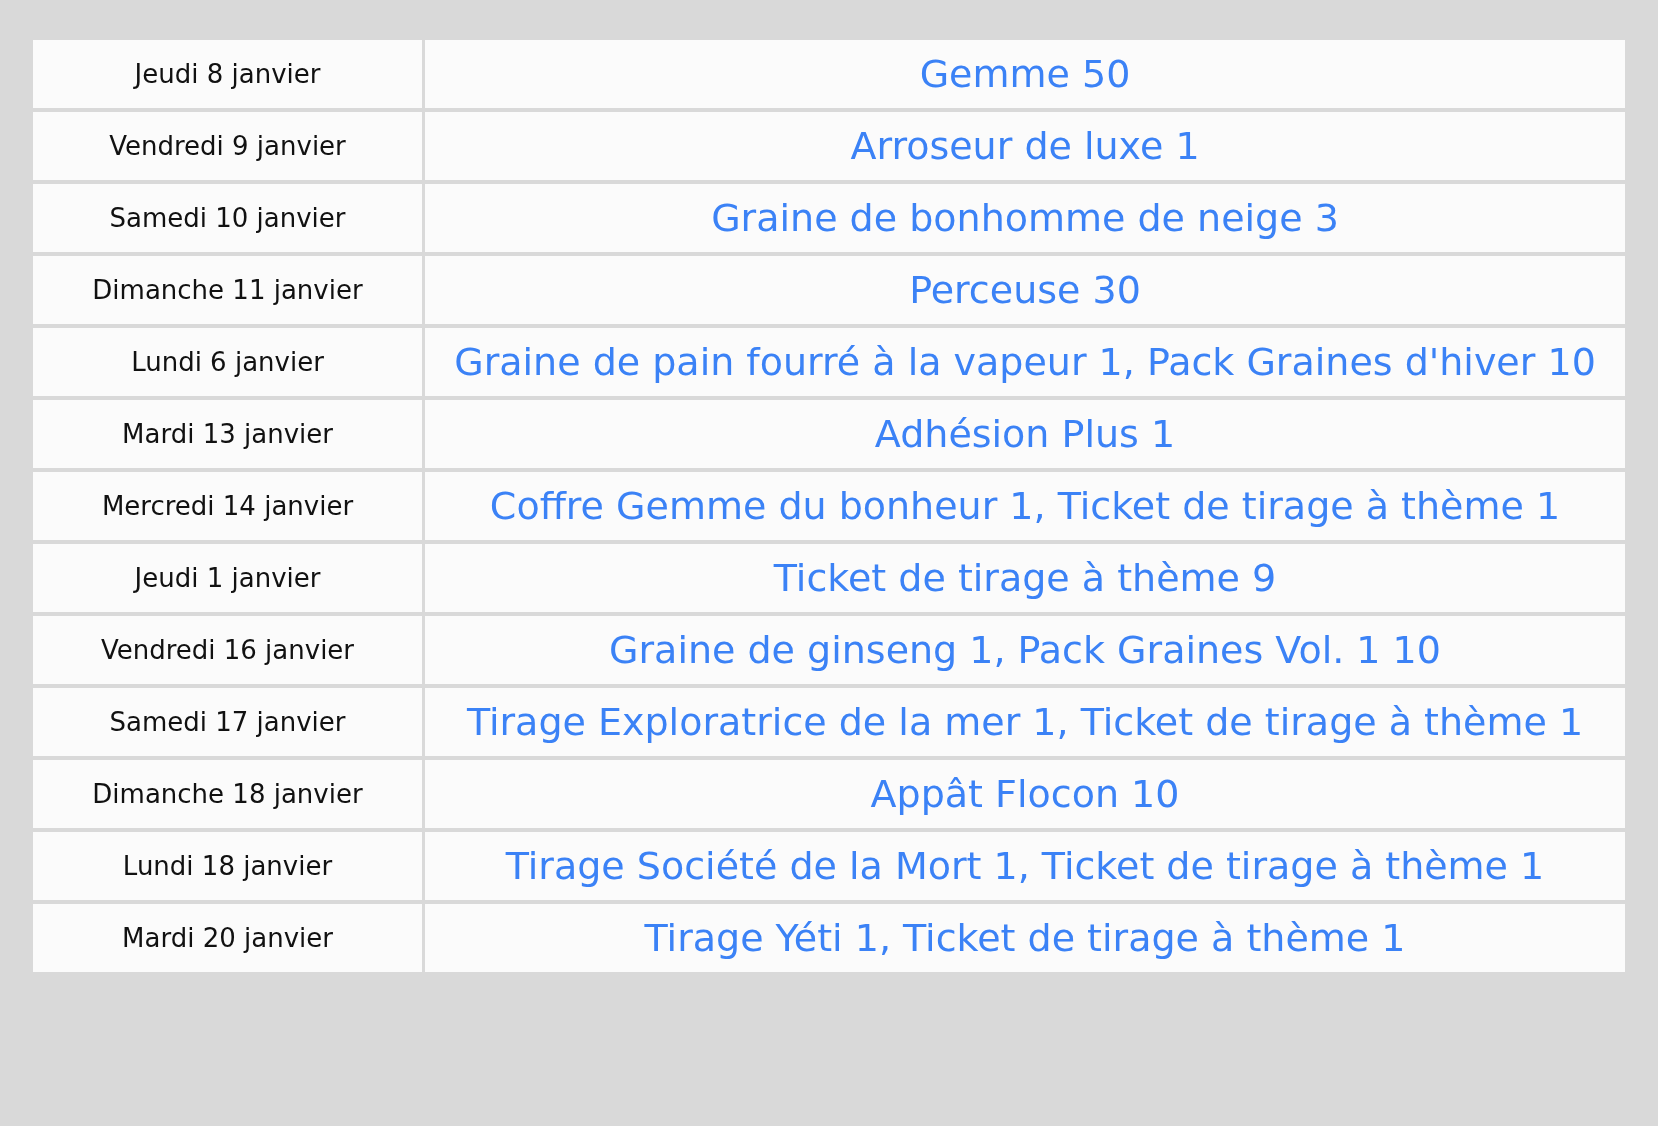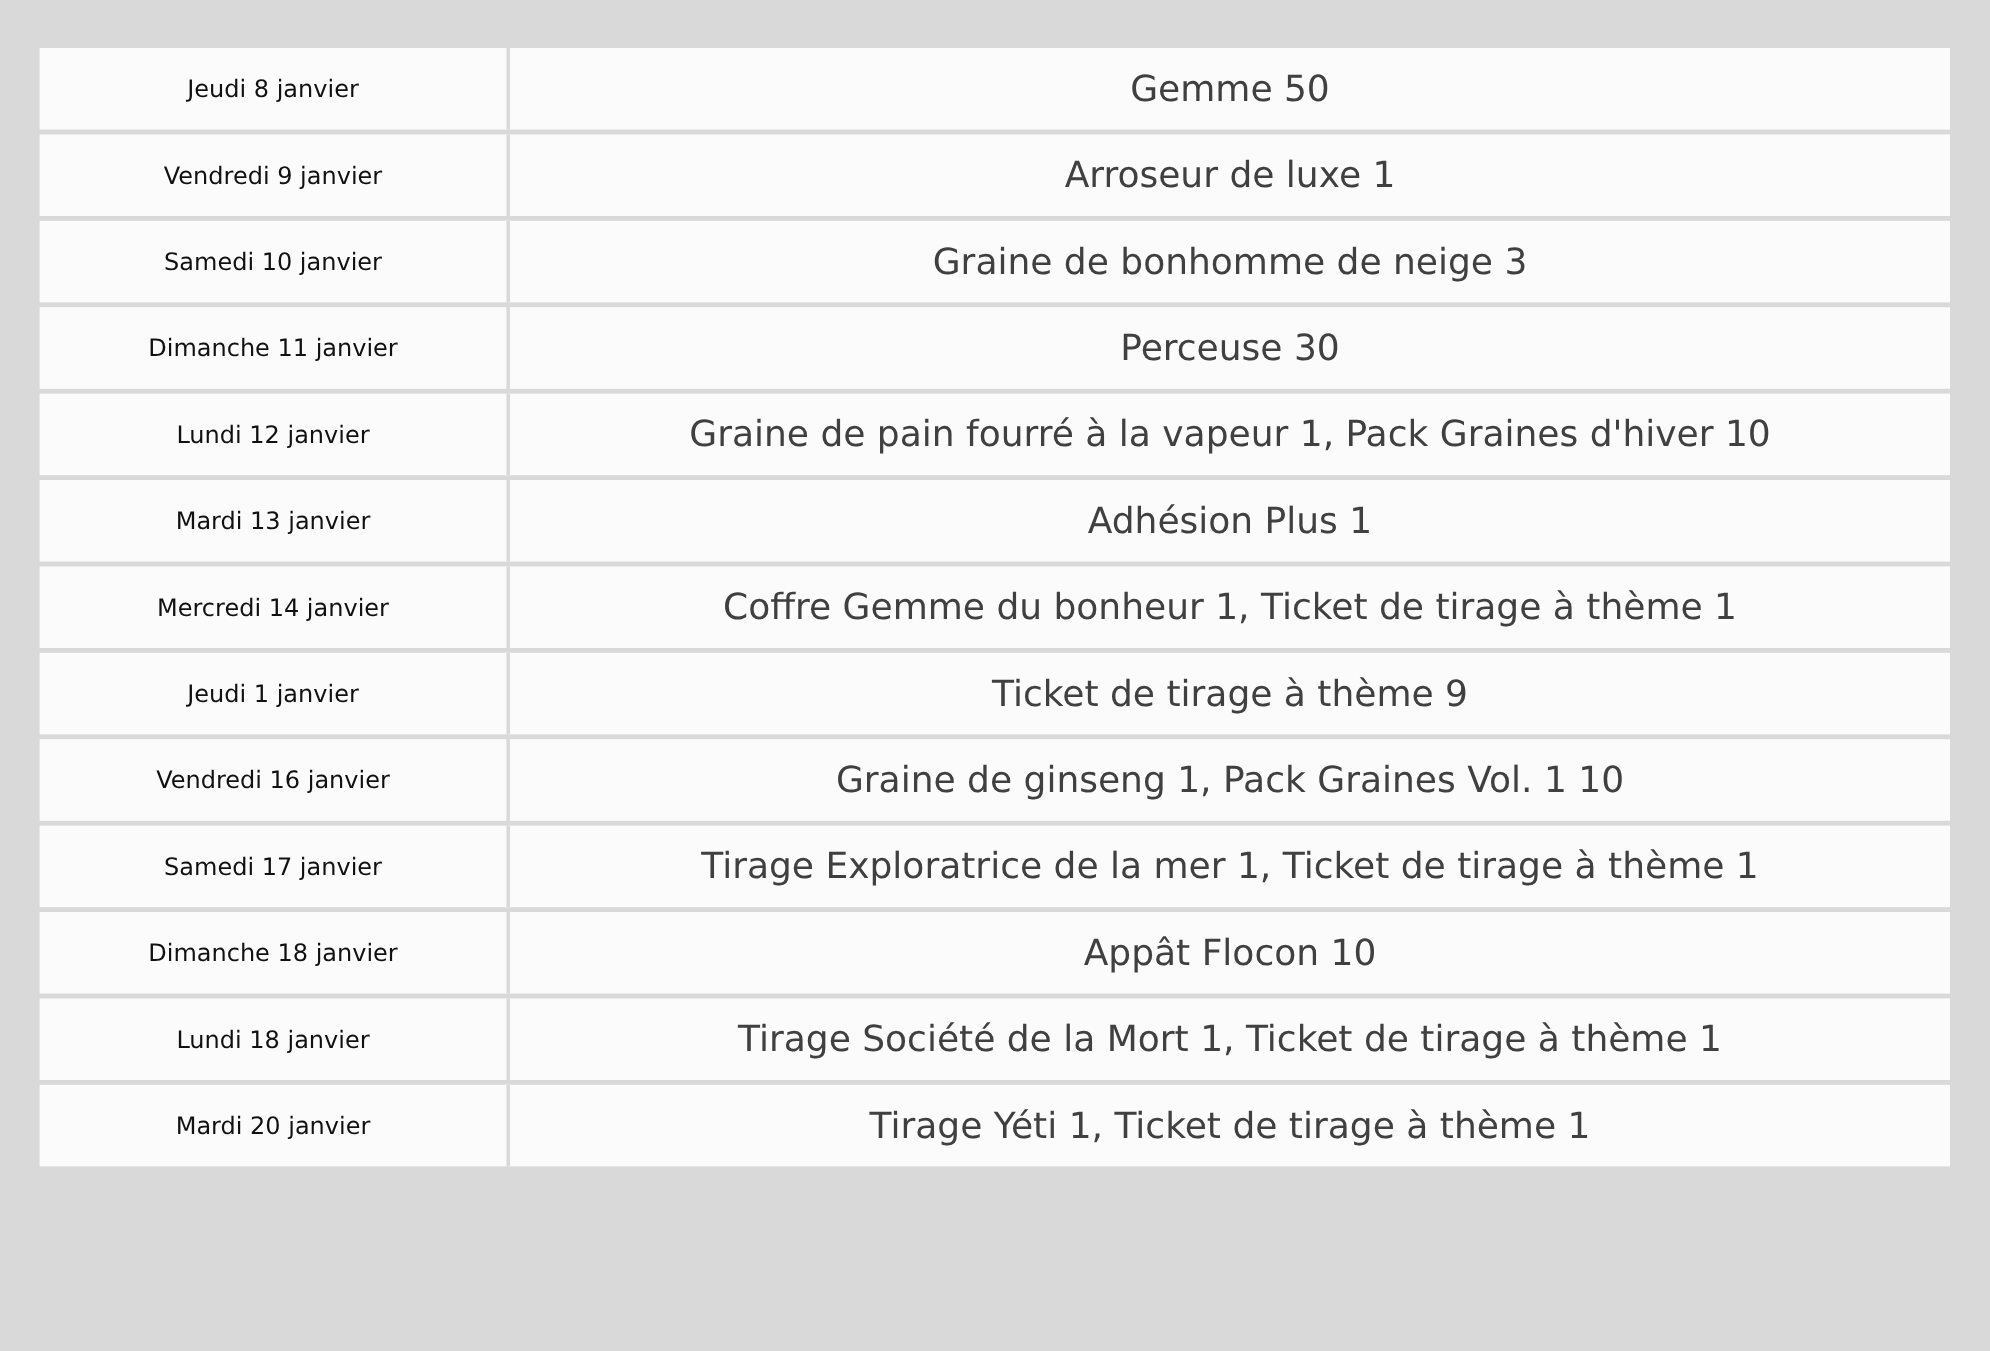--- a/index.html
+++ b/index.html
@@ -30,27 +30,27 @@
     height: 68px;
     vertical-align: middle;
     text-align: center;
     padding: 0 8px;
     box-sizing: border-box;
     white-space: nowrap;
     overflow: hidden;
   }
   td.date-cell {
     width: 392px;
-    font-size: 20px;
+    font-size: 26px;
     color: #111111;
     border-right: 3px solid #d9d9d9;
   }
   td.reward-cell {
-    font-size: 30px;
-    color: #404040;
+    font-size: 38px;
+    color: #3b82f6;
   }
   .date-saturday {
     color: #4a6cf0;
   }
   .date-sunday {
     color: #f8483a;
     margin-top: 44px;
   }
 </style>
 </head>
@@ -69,21 +69,21 @@
       </tr>
       <tr>
         <td class="date-cell date-saturday">Samedi 10 janvier</td>
         <td class="reward-cell">Graine de bonhomme de neige 3</td>
       </tr>
       <tr>
         <td class="date-cell date-sunday">Dimanche 11 janvier</td>
         <td class="reward-cell">Perceuse 30</td>
       </tr>
       <tr>
-        <td class="date-cell">Lundi 12 janvier</td>
+        <td class="date-cell">Lundi 6 janvier</td>
         <td class="reward-cell">Graine de pain fourré à la vapeur 1, Pack Graines d'hiver 10</td>
       </tr>
       <tr>
         <td class="date-cell">Mardi 13 janvier</td>
         <td class="reward-cell">Adhésion Plus 1</td>
       </tr>
       <tr>
         <td class="date-cell">Mercredi 14 janvier</td>
         <td class="reward-cell">Coffre Gemme du bonheur 1, Ticket de tirage à thème 1</td>
       </tr>

